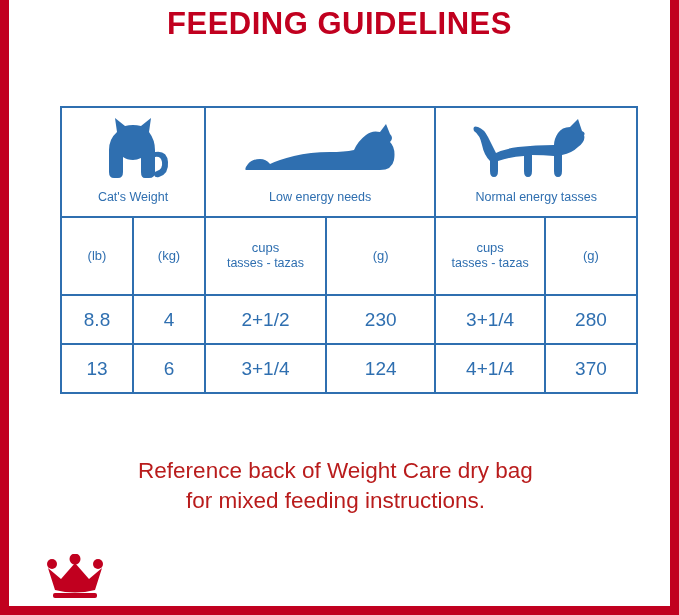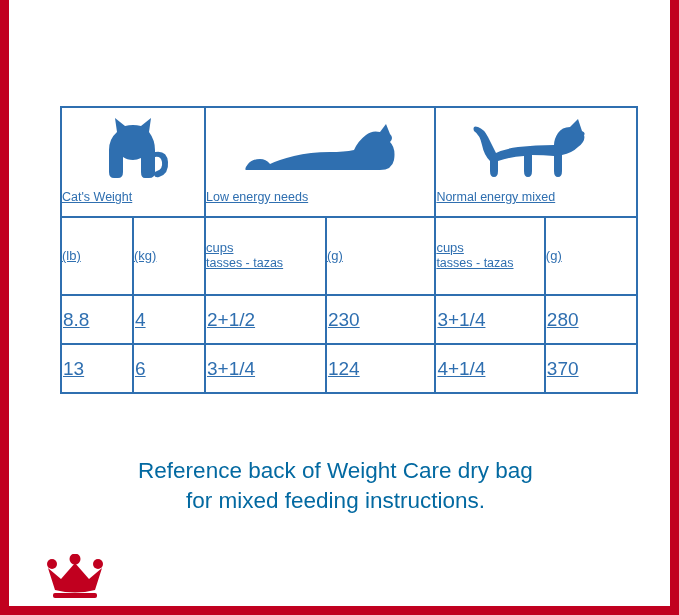--- a/index.html
+++ b/index.html
@@ -59,23 +59,23 @@
   }
 
   table.fg {
     border-collapse: collapse;
     width: 100%;
     table-layout: fixed;
     color: #2f6fb0;
   }
   table.fg td {
     border: 2px solid #2f6fb0;
+    text-align: center;
     vertical-align: middle;
     color: #2f6fb0;
-    text-decoration: underline;
   }
 
   
   .hdr-cell {
     height: 108px;
     padding: 0;
   }
   .icon-box {
     height: 78px;
     display: flex;
@@ -103,21 +103,21 @@
     height: 45px;
     font-size: 19px;
   }
 
   .note {
     position: absolute;
     left: 0;
     right: 8px;
     top: 456px;
     text-align: center;
-    color: #0369a1;
+    color: #b91c1c;
     font-size: 22.5px;
     line-height: 1.32;
   }
 
   .crown-wrap {
     position: absolute;
     left: 34px;
     bottom: 6px;
     width: 64px;
     height: 46px;
@@ -125,20 +125,21 @@
 </style>
 </head>
 <body>
 
 <div class="rail left"></div>
 <div class="rail right"></div>
 <div class="rail-bottom"></div>
 
 <div class="page">
 
+  <div class="title">FEEDING GUIDELINES</div>
 
   <div class="table-wrap">
     <table class="fg">
       <colgroup>
         <col style="width:12.5%">
         <col style="width:12.5%">
         <col style="width:21%">
         <col style="width:19%">
         <col style="width:19%">
         <col style="width:16%">
@@ -168,21 +169,21 @@
             <span class="hdr-label">Low energy needs</span>
           </td>
           <td class="hdr-cell" colspan="2">
             <div class="icon-box">
               <svg width="140" height="72" viewBox="0 0 140 72" aria-hidden="true">
                 <g fill="#2f6fb0">
                   <path d="M116 16 L112 4 L104 12 Q96 12 92 18 Q88 24 88 30 Q70 30 52 32 Q38 34 30 38 Q26 30 22 22 Q18 14 12 12 Q6 10 8 16 Q14 20 16 30 Q18 40 24 46 L24 56 Q24 62 28 62 Q32 62 32 56 L32 46 Q44 42 58 41 L58 56 Q58 62 62 62 Q66 62 66 56 L66 40 Q78 40 88 41 L88 56 Q88 62 92 62 Q96 62 96 56 L96 40 Q106 38 112 32 Q120 26 118 20 Q120 18 116 16 Z"></path>
                 </g>
               </svg>
             </div>
-            <span class="hdr-label">Normal energy mixed</span>
+            <span class="hdr-label">Normal energy tasses</span>
           </td>
         </tr>
 
         <tr>
           <td class="subhdr">
             <span>(lb)</span>
           </td>
           <td class="subhdr">
             <span>(kg)</span>
           </td>

